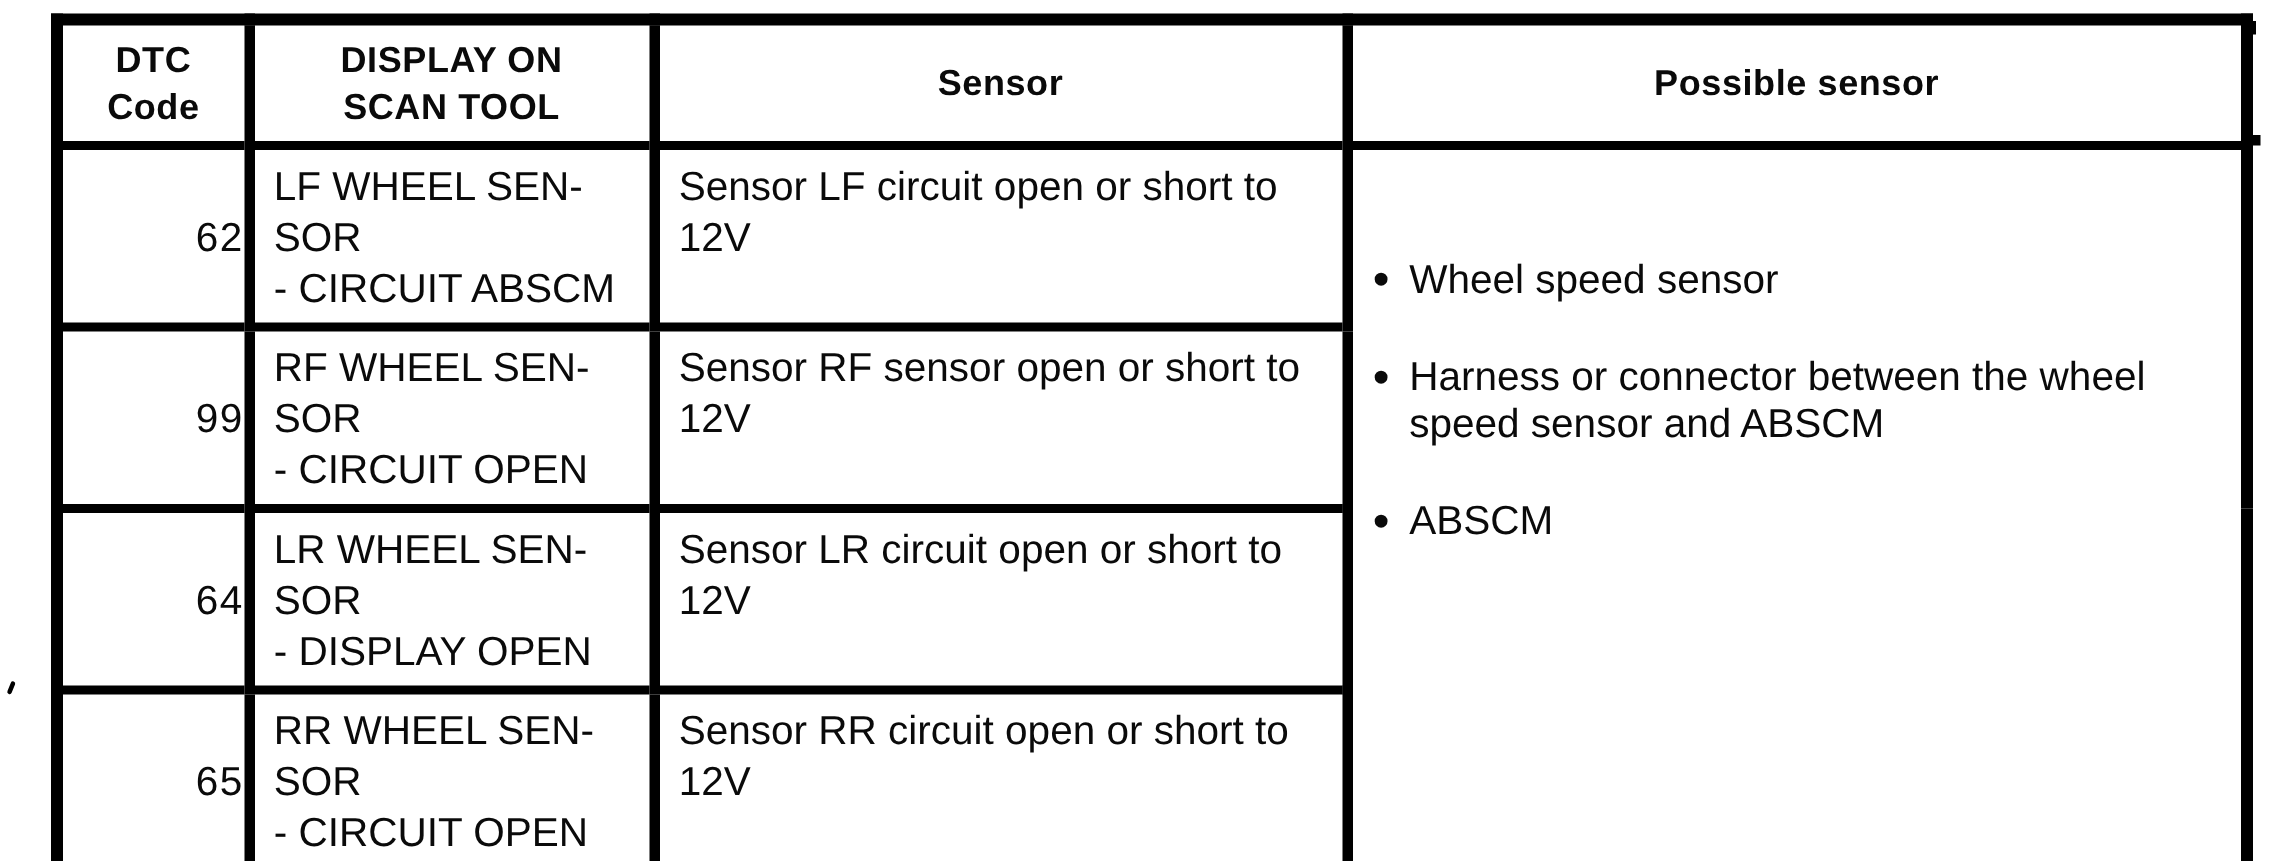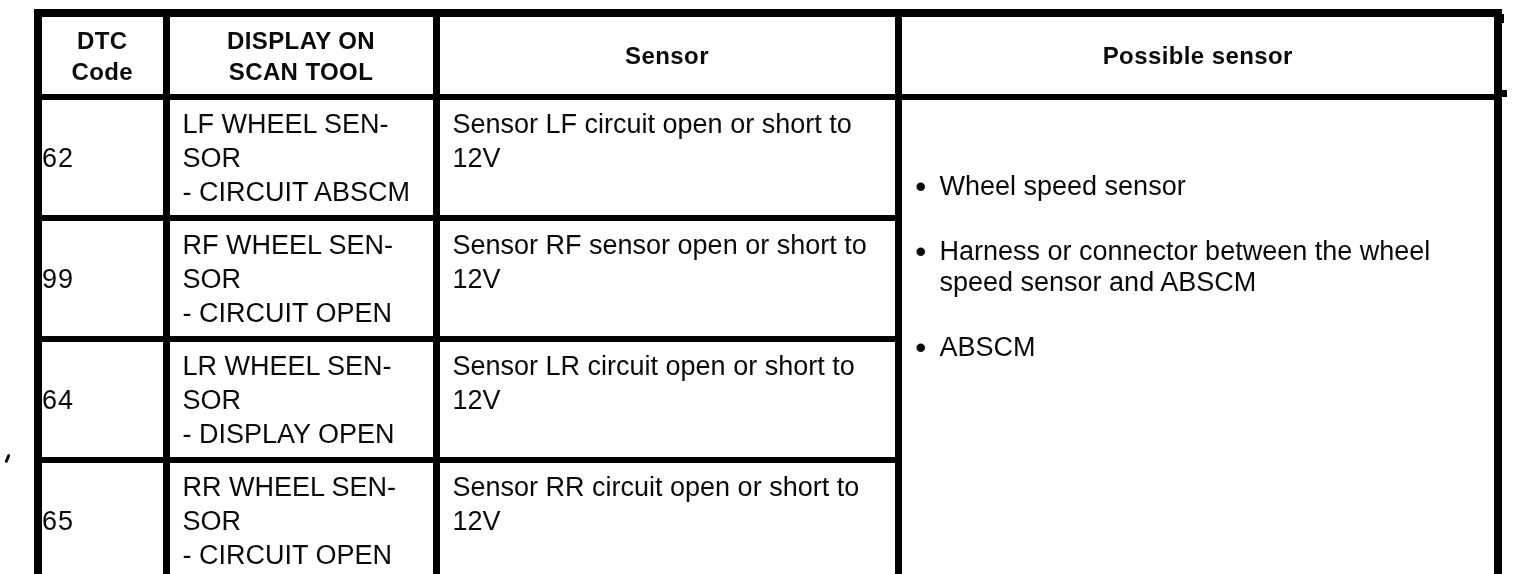--- a/index.html
+++ b/index.html
@@ -51,21 +51,21 @@
     padding: 0 4px;
   }
   .dtc-table td {
     font-size: 27px;
     line-height: 34px;
     vertical-align: top;
     white-space: pre-line;
     padding: 7px 8px 6px 13px;
   }
   td.code-cell {
-    text-align: left;
+    text-align: right;
     vertical-align: middle;
     padding: 0;
     letter-spacing: 1px;
   }
   td.causes-cell {
     padding: 3px 6px 6px 0;
     vertical-align: top;
   }
   ul.cause-list {
     list-style: none;

